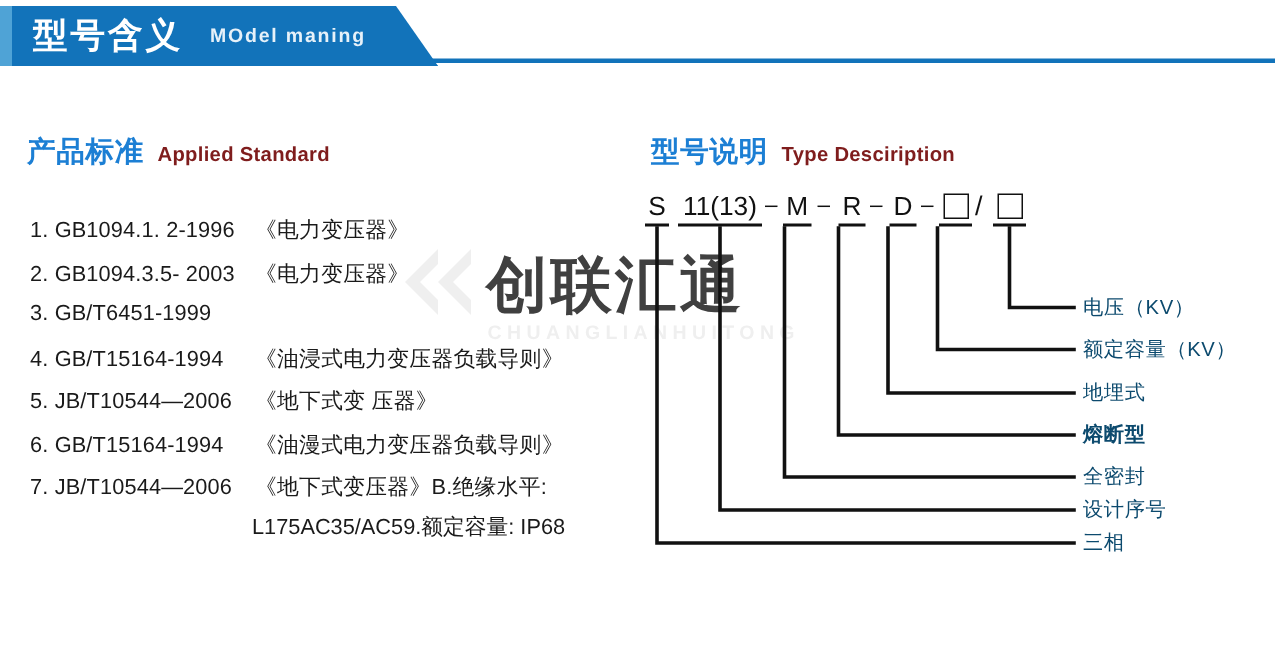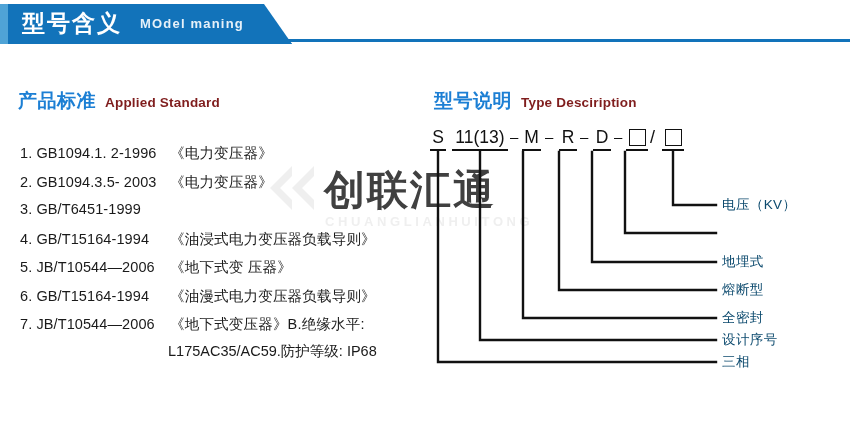--- a/index.html
+++ b/index.html
@@ -248,21 +248,21 @@
     </div>
     <div class="std-row">
       <span class="std-code">6. GB/T15164-1994</span>
       <span class="std-name">《油漫式电力变压器负载导则》</span>
     </div>
     <div class="std-row">
       <span class="std-code">7. JB/T10544—2006</span>
       <span class="std-name">《地下式变压器》B.绝缘水平:</span>
     </div>
   </div>
-  <div class="std-cont">L175AC35/AC59.防护等级: IP68</div>
+  <div class="std-cont">L175AC35/AC59.额定容量: IP68</div>
 
   <div class="model-code">
 
     <div class="mc-seg" style="left:0px;width:16px;">S</div>
     <div class="mc-ul" style="left:0px;width:16px;"></div>
 
     <div class="mc-seg" style="left:22px;width:56px;">11(13)</div>
     <div class="mc-ul" style="left:22px;width:56px;"></div>
 
     <div class="mc-dash" style="left:80px;">–</div>
@@ -308,19 +308,20 @@
 
       <path d="M 523 152 L 523 318 L 716 318"></path>
 
       <path d="M 480 152 L 480 340 L 716 340"></path>
 
       <path d="M 438 152 L 438 362 L 716 362"></path>
     </g>
   </svg>
 
   <div class="dlabel" style="top:197px;">电压（KV）</div>
+  <div class="dlabel" style="top:225px;">额定容量（KV）</div>
   <div class="dlabel" style="top:254px;">地埋式</div>
-  <div class="dlabel" style="top:282px;">熔断型</div>
+  <div class="dlabel" style="top:282px;font-weight:bold;">熔断型</div>
   <div class="dlabel" style="top:310px;">全密封</div>
   <div class="dlabel" style="top:332px;">设计序号</div>
   <div class="dlabel" style="top:354px;">三相</div>
 
 </div>
 
 </body></html>

